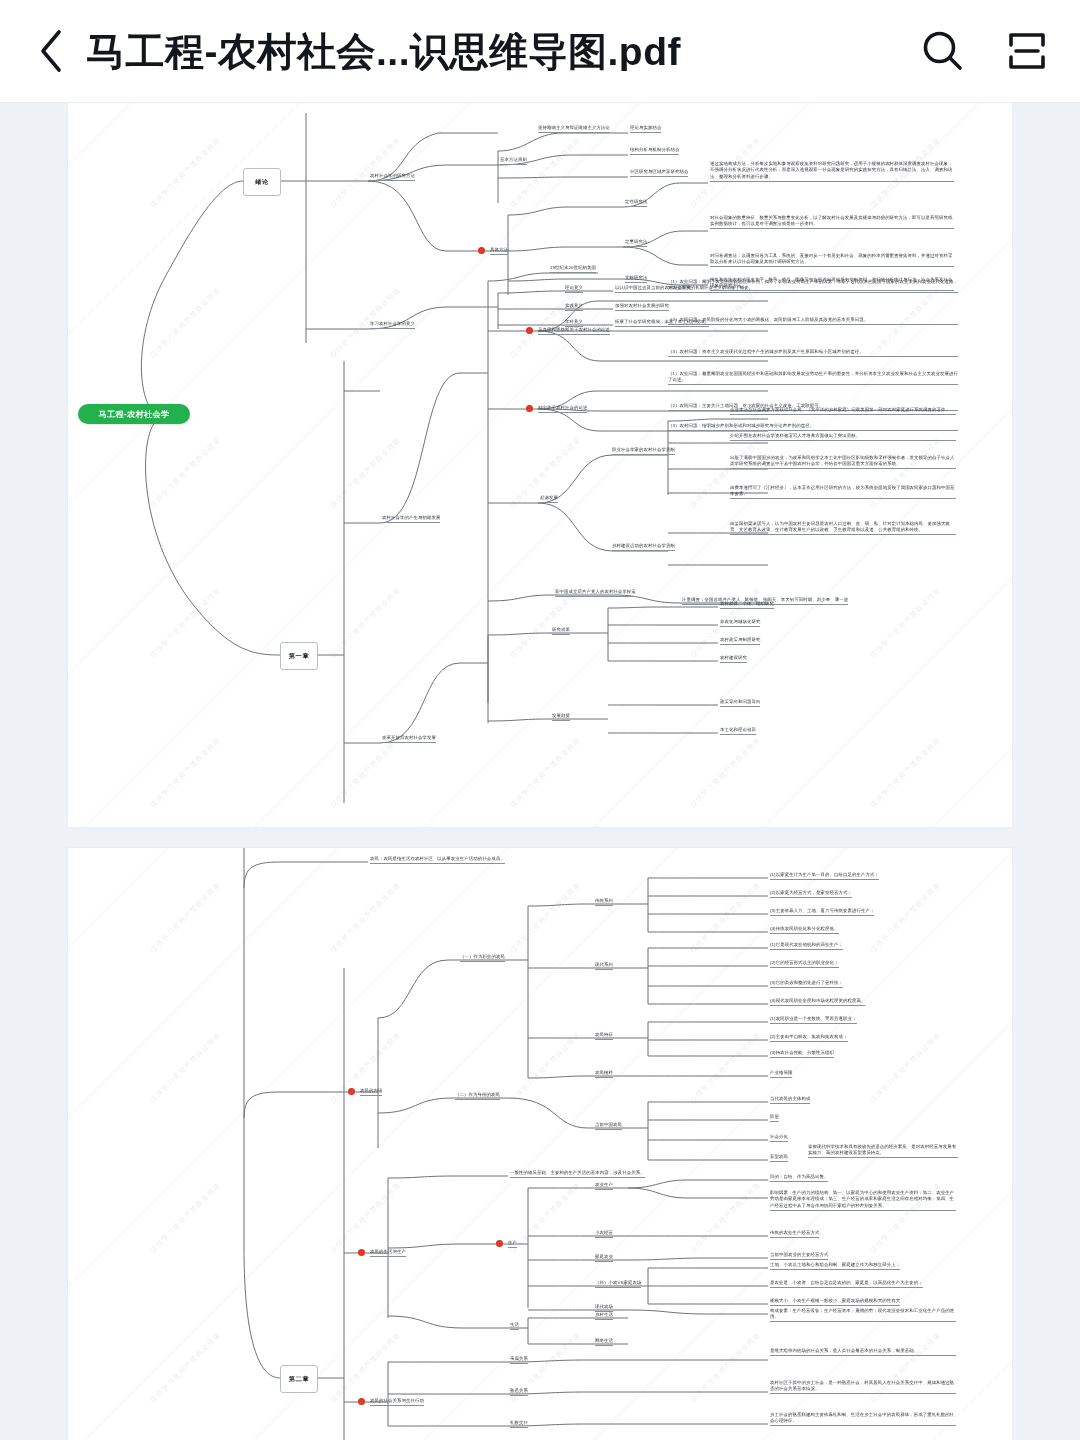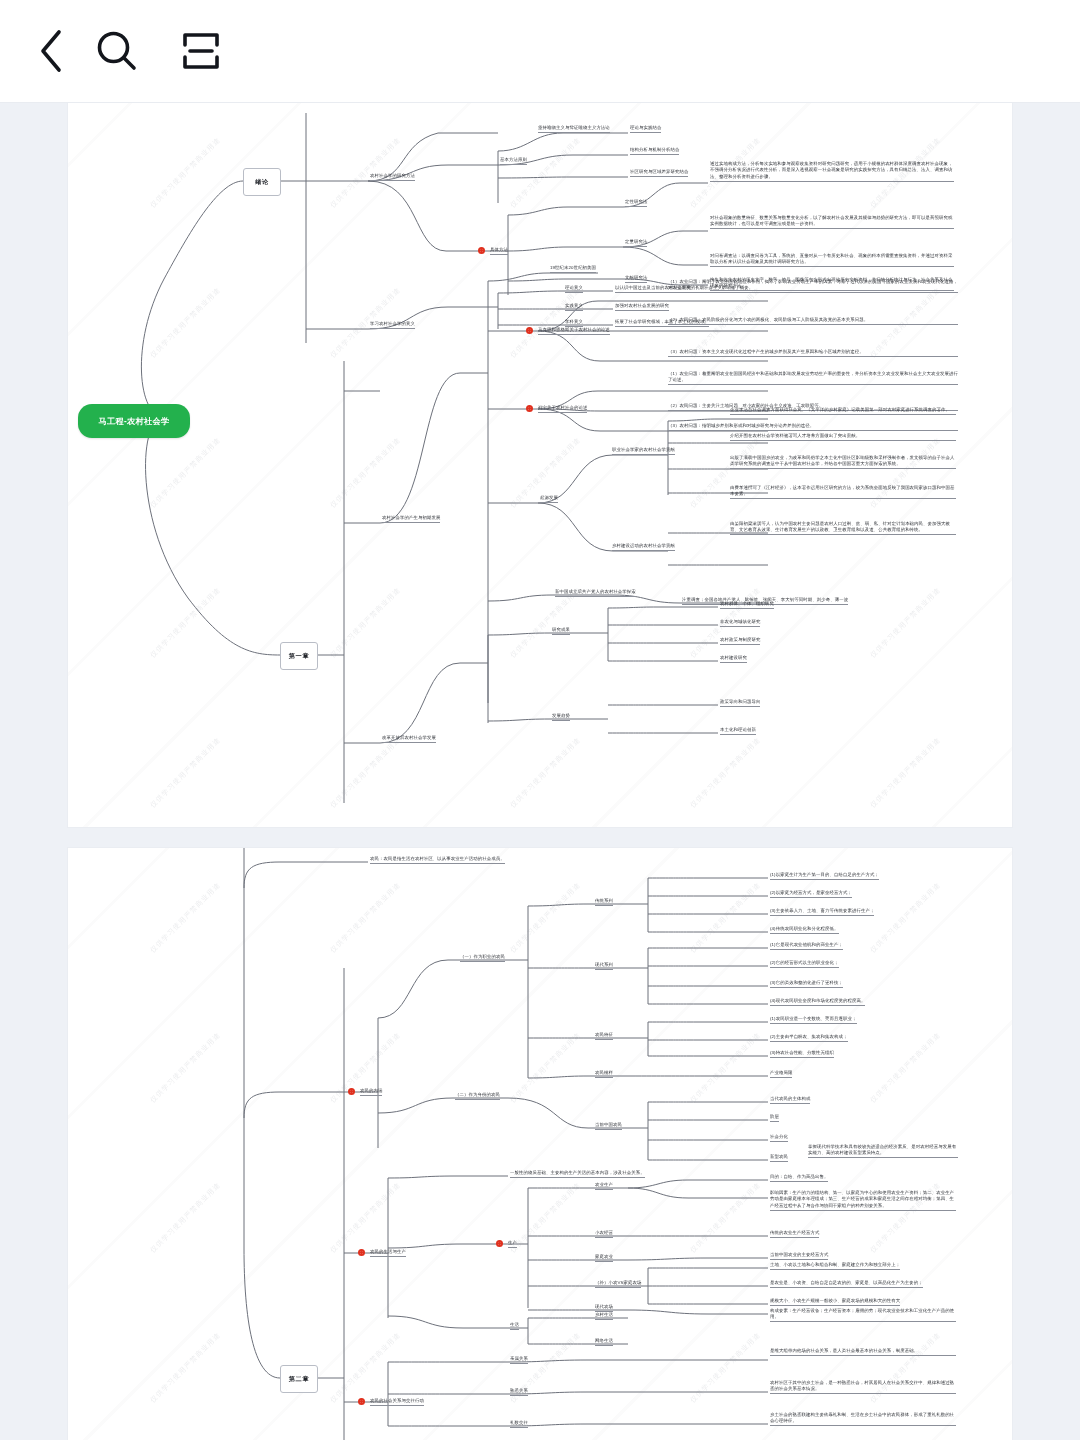--- a/index.html
+++ b/index.html
@@ -86,20 +86,21 @@
 <body>
 
 <div class="header">
   <div class="back-btn">
     <span>
       <svg width="26" height="44" viewBox="0 0 26 44">
         <path d="M21 3 L5 22 L21 41" fill="none" stroke="#13161c" stroke-width="3.6" stroke-linecap="round" stroke-linejoin="round"></path>
       </svg>
     </span>
   </div>
+  <div class="doc-title">马工程-农村社会...识思维导图.pdf</div>
   <div class="hdr-actions">
     <div class="hdr-icon">
       <span>
         <svg width="46" height="46" viewBox="0 0 46 46">
           <circle cx="19.5" cy="19.5" r="14" fill="none" stroke="#13161c" stroke-width="3.6"></circle>
           <line x1="29.8" y1="29.8" x2="40" y2="40" stroke="#13161c" stroke-width="3.6" stroke-linecap="round"></line>
         </svg>
       </span>
     </div>
     <div class="hdr-icon">
@@ -226,21 +227,21 @@
           <path d="M540 505 C 565 505, 566 504, 590 504 L 650 504"></path>
           <path d="M540 522 C 565 522, 566 522, 590 522 L 650 522"></path>
           <path d="M540 540 C 565 540, 566 540, 590 540 L 650 540"></path>
           <path d="M540 558 C 565 558, 566 558, 590 558 L 650 558"></path>
           <path d="M520 616 L 540 616"></path>
           <path d="M540 602 C 565 602, 566 602, 590 602 L 650 602"></path>
           <path d="M540 630 C 565 630, 566 630, 590 630 L 650 630"></path>
         </g>
       </svg>
 
-      <div class="root" style="left:10px;top:301px;width:112px;height:34px;">马工程-农村社会学</div>
+      <div class="root" style="left:10px;top:301px;width:112px;height:20px;">马工程-农村社会学</div>
       <div class="chip" style="left:175px;top:65px;width:36px;height:26px;">绪论</div>
       <div class="chip" style="left:212px;top:539px;width:36px;height:26px;">第一章</div>
 
       <div class="nd u" style="left:302px;top:70px;">农村社会学的研究方法</div>
       <div class="nd u" style="left:432px;top:54px;">基本方法原则</div>
       <div class="nd u" style="left:470px;top:22px;">坚持唯物主义与辩证唯物主义方法论</div>
       <div class="nd u" style="left:562px;top:22px;">理论与实践结合</div>
       <div class="nd u" style="left:562px;top:44px;">结构分析与机制分析结合</div>
       <div class="nd u" style="left:562px;top:66px;">社区研究与区域差异研究结合</div>
 

